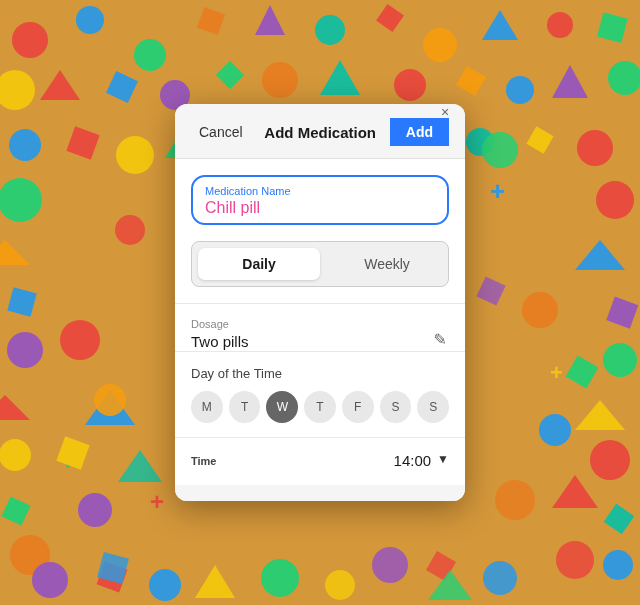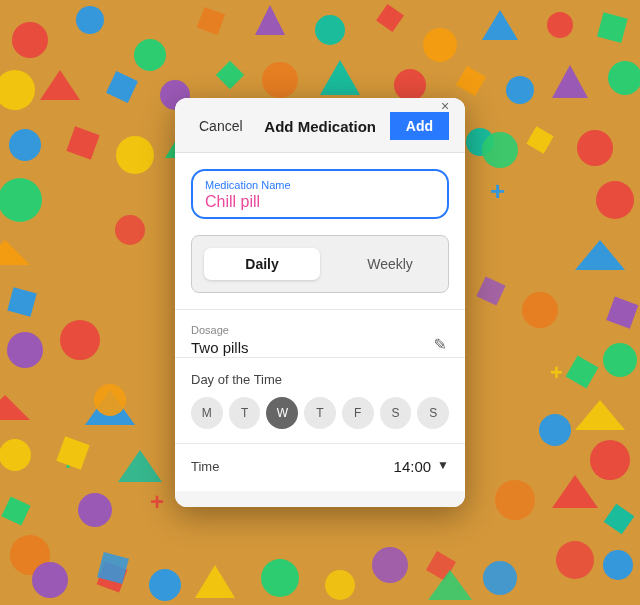--- a/index.html
+++ b/index.html
@@ -153,38 +153,38 @@
       font-weight: 500;
       cursor: pointer;
       color: #555;
     }
 
     .tab-btn.active {
       background: white;
       color: #1a1a1a;
       font-weight: 600;
       border-radius: 7px;
-      margin: 12px;
+      margin: 6px;
       box-shadow: 0 1px 3px rgba(0,0,0,0.15);
     }
 
     .section {
       margin-bottom: 14px;
     }
 
     .section-divider {
       border: none;
       border-top: 1px solid #e8e8e8;
       margin: 0 -16px 14px;
     }
 
     .dosage-row {
       display: flex;
       justify-content: space-between;
-      align-items: center;
+      align-items: flex-end;
     }
 
     .dosage-label {
       font-size: 11px;
       color: #888;
       display: block;
       margin-bottom: 3px;
     }
 
     .dosage-value {
@@ -233,23 +233,23 @@
       color: white;
     }
 
     .time-row {
       display: flex;
       justify-content: space-between;
       align-items: center;
     }
 
     .time-label {
-      font-size: 13px;
+      font-size: 11px;
       color: #444;
-      font-weight: 400;
+      font-weight: 700;
     }
 
     .time-value {
       display: flex;
       align-items: flex-start;
       gap: 6px;
       font-size: 15px;
       color: #1a1a1a;
       cursor: pointer;
     }

